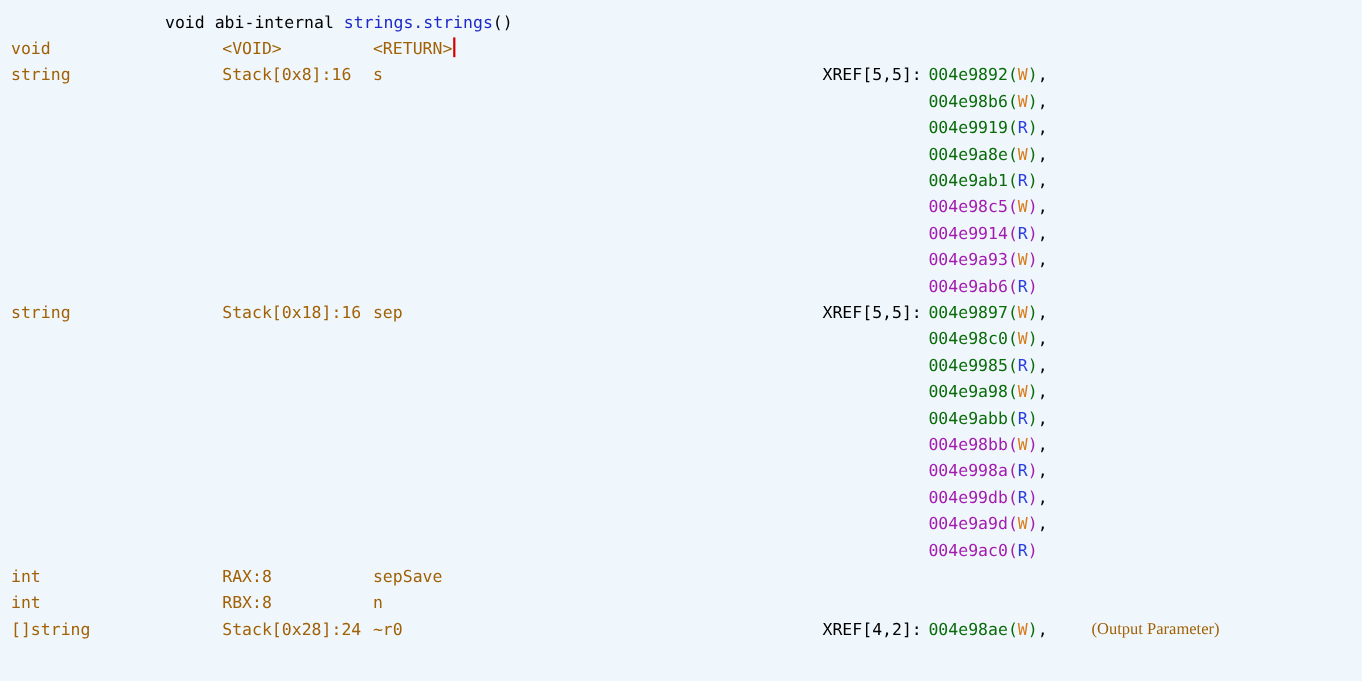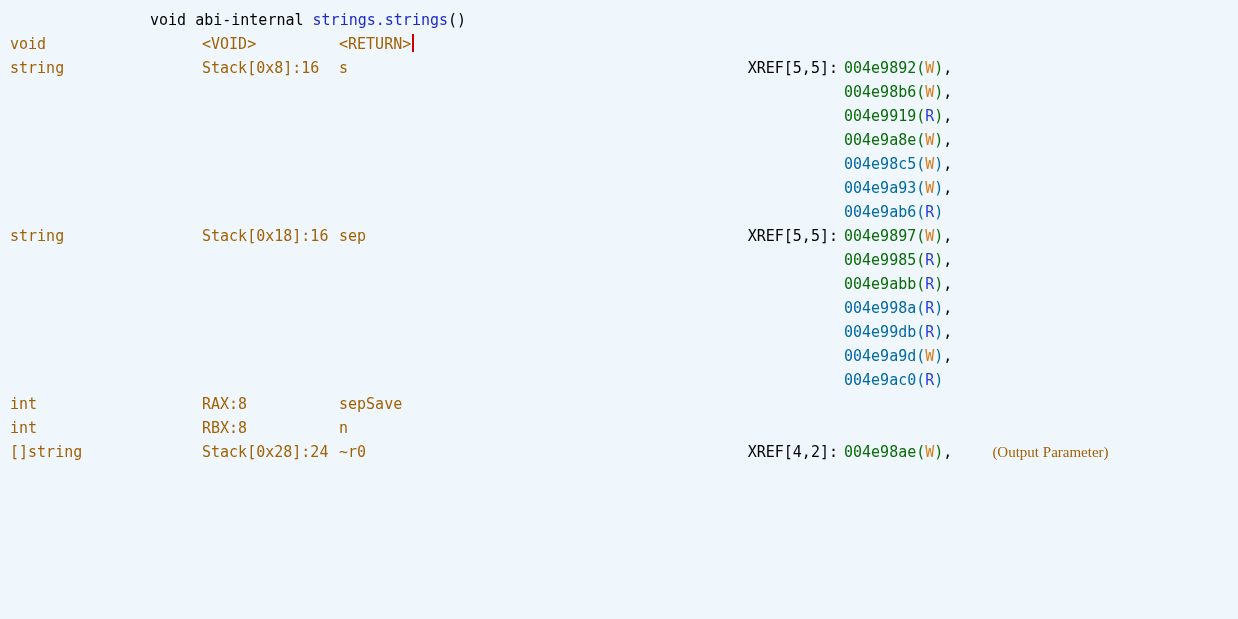--- a/index.html
+++ b/index.html
@@ -26,21 +26,21 @@
   .col-xref   { width: 100px;  flex-shrink: 0; text-align: right; padding-right: 6px; }
   .col-addr   { flex-shrink: 0; }
   .col-trail  { flex-shrink: 0; padding-left: 40px; font-family: Liberation Serif, serif; }
 
   .teal   { color: #a16207; }
   .blue   { color: #1d29c9; }
   .black  { color: #000; }
   .green  { color: #0a6b0a; text-align: right; }
   .orange { color: #d87b1a; }
   .royal  { color: #2a3ee0; }
-  .gray   { color: #0369a1; margin-top: 10px; }
+  .gray   { color: #a21caf; margin-top: 10px; }
 
   .sig-indent { padding-left: 140px; align-items: flex-end; }
 
   .cursor {
     display: inline-block;
     width: 2px;
     height: 18px;
     background: #d00000;
     vertical-align: -3px;
     margin-left: 1px;
@@ -57,26 +57,31 @@
     <span class="black">(</span>
     <span class="black">)</span>
   </div>
 
   <div id="rows-container">
       <div class="row"><span class="col-type teal">void</span><span class="col-loc teal">&lt;VOID&gt;</span><span class="col-name teal">&lt;RETURN&gt;<span class="cursor"></span></span><span class="col-xref black"></span><span class="col-addr"></span></div>
       <div class="row"><span class="col-type teal">string</span><span class="col-loc teal">Stack[0x8]:16</span><span class="col-name teal">s</span><span class="col-xref black">XREF[5,5]:</span><span class="col-addr"><span class="green">004e9892</span><span class="green">(</span><span class="orange">W</span><span class="green">)</span><span class="black">,</span></span></div>
       <div class="row"><span class="col-type"></span><span class="col-loc"></span><span class="col-name"></span><span class="col-xref"></span><span class="col-addr"><span class="green">004e98b6</span><span class="green">(</span><span class="orange">W</span><span class="green">)</span><span class="black">,</span></span></div>
       <div class="row"><span class="col-type"></span><span class="col-loc"></span><span class="col-name"></span><span class="col-xref"></span><span class="col-addr"><span class="green">004e9919</span><span class="green">(</span><span class="royal">R</span><span class="green">)</span><span class="black">,</span></span></div>
       <div class="row"><span class="col-type"></span><span class="col-loc"></span><span class="col-name"></span><span class="col-xref"></span><span class="col-addr"><span class="green">004e9a8e</span><span class="green">(</span><span class="orange">W</span><span class="green">)</span><span class="black">,</span></span></div>
+      <div class="row"><span class="col-type"></span><span class="col-loc"></span><span class="col-name"></span><span class="col-xref"></span><span class="col-addr"><span class="green">004e9ab1</span><span class="green">(</span><span class="royal">R</span><span class="green">)</span><span class="black">,</span></span></div>
       <div class="row"><span class="col-type"></span><span class="col-loc"></span><span class="col-name"></span><span class="col-xref"></span><span class="col-addr"><span class="gray">004e98c5</span><span class="gray">(</span><span class="orange">W</span><span class="gray">)</span><span class="black">,</span></span></div>
+      <div class="row"><span class="col-type"></span><span class="col-loc"></span><span class="col-name"></span><span class="col-xref"></span><span class="col-addr"><span class="gray">004e9914</span><span class="gray">(</span><span class="royal">R</span><span class="gray">)</span><span class="black">,</span></span></div>
       <div class="row"><span class="col-type"></span><span class="col-loc"></span><span class="col-name"></span><span class="col-xref"></span><span class="col-addr"><span class="gray">004e9a93</span><span class="gray">(</span><span class="orange">W</span><span class="gray">)</span><span class="black">,</span></span></div>
       <div class="row"><span class="col-type"></span><span class="col-loc"></span><span class="col-name"></span><span class="col-xref"></span><span class="col-addr"><span class="gray">004e9ab6</span><span class="gray">(</span><span class="royal">R</span><span class="gray">)</span></span></div>
       <div class="row"><span class="col-type teal">string</span><span class="col-loc teal">Stack[0x18]:16</span><span class="col-name teal">sep</span><span class="col-xref black">XREF[5,5]:</span><span class="col-addr"><span class="green">004e9897</span><span class="green">(</span><span class="orange">W</span><span class="green">)</span><span class="black">,</span></span></div>
+      <div class="row"><span class="col-type"></span><span class="col-loc"></span><span class="col-name"></span><span class="col-xref"></span><span class="col-addr"><span class="green">004e98c0</span><span class="green">(</span><span class="orange">W</span><span class="green">)</span><span class="black">,</span></span></div>
       <div class="row"><span class="col-type"></span><span class="col-loc"></span><span class="col-name"></span><span class="col-xref"></span><span class="col-addr"><span class="green">004e9985</span><span class="green">(</span><span class="royal">R</span><span class="green">)</span><span class="black">,</span></span></div>
+      <div class="row"><span class="col-type"></span><span class="col-loc"></span><span class="col-name"></span><span class="col-xref"></span><span class="col-addr"><span class="green">004e9a98</span><span class="green">(</span><span class="orange">W</span><span class="green">)</span><span class="black">,</span></span></div>
       <div class="row"><span class="col-type"></span><span class="col-loc"></span><span class="col-name"></span><span class="col-xref"></span><span class="col-addr"><span class="green">004e9abb</span><span class="green">(</span><span class="royal">R</span><span class="green">)</span><span class="black">,</span></span></div>
+      <div class="row"><span class="col-type"></span><span class="col-loc"></span><span class="col-name"></span><span class="col-xref"></span><span class="col-addr"><span class="gray">004e98bb</span><span class="gray">(</span><span class="orange">W</span><span class="gray">)</span><span class="black">,</span></span></div>
       <div class="row"><span class="col-type"></span><span class="col-loc"></span><span class="col-name"></span><span class="col-xref"></span><span class="col-addr"><span class="gray">004e998a</span><span class="gray">(</span><span class="royal">R</span><span class="gray">)</span><span class="black">,</span></span></div>
       <div class="row"><span class="col-type"></span><span class="col-loc"></span><span class="col-name"></span><span class="col-xref"></span><span class="col-addr"><span class="gray">004e99db</span><span class="gray">(</span><span class="royal">R</span><span class="gray">)</span><span class="black">,</span></span></div>
       <div class="row"><span class="col-type"></span><span class="col-loc"></span><span class="col-name"></span><span class="col-xref"></span><span class="col-addr"><span class="gray">004e9a9d</span><span class="gray">(</span><span class="orange">W</span><span class="gray">)</span><span class="black">,</span></span></div>
       <div class="row"><span class="col-type"></span><span class="col-loc"></span><span class="col-name"></span><span class="col-xref"></span><span class="col-addr"><span class="gray">004e9ac0</span><span class="gray">(</span><span class="royal">R</span><span class="gray">)</span></span></div>
       <div class="row"><span class="col-type teal">int</span><span class="col-loc teal">RAX:8</span><span class="col-name teal">sepSave</span><span class="col-xref black"></span><span class="col-addr"></span></div>
       <div class="row"><span class="col-type teal">int</span><span class="col-loc teal">RBX:8</span><span class="col-name teal">n</span><span class="col-xref black"></span><span class="col-addr"></span></div>
       <div class="row"><span class="col-type teal">[]string</span><span class="col-loc teal">Stack[0x28]:24</span><span class="col-name teal">~r0</span><span class="col-xref black">XREF[4,2]:</span><span class="col-addr"><span class="green">004e98ae</span><span class="green">(</span><span class="orange">W</span><span class="green">)</span><span class="black">,</span></span><span class="col-trail teal">(Output Parameter)</span></div>
     </div>
 
 </div>

